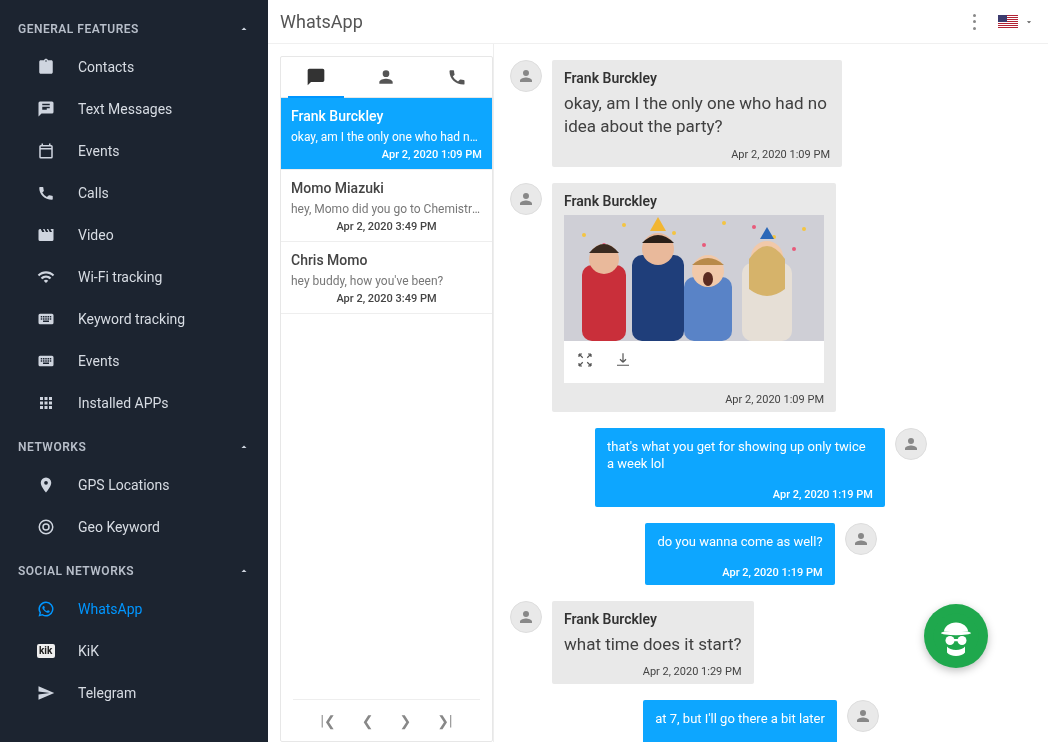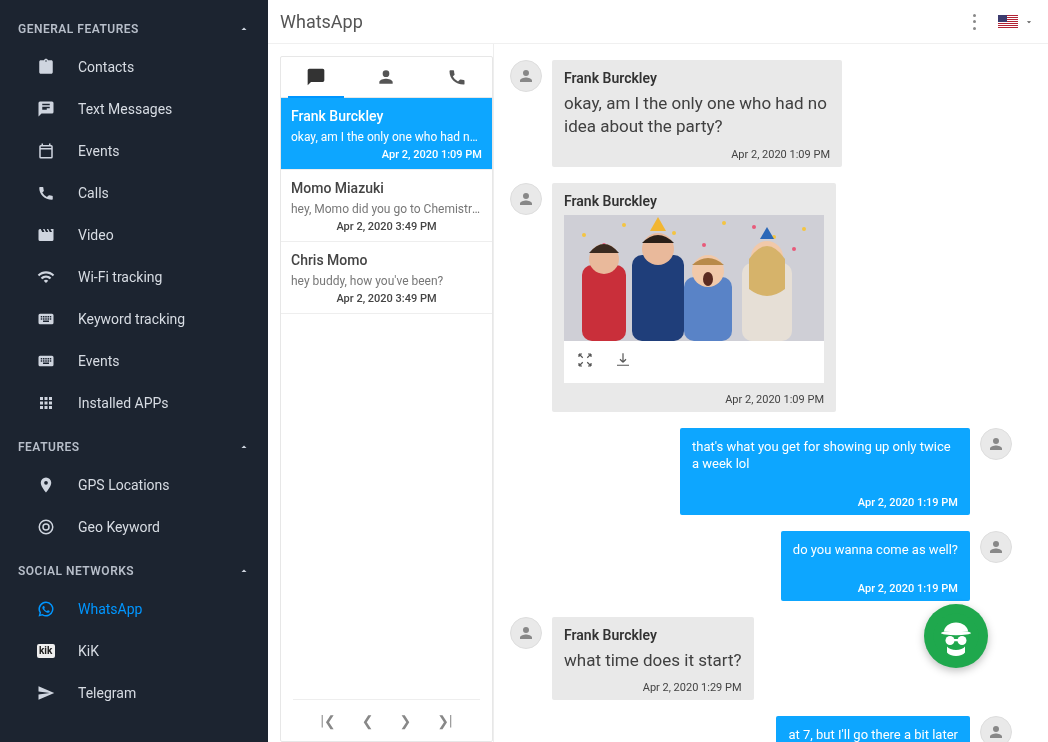--- a/index.html
+++ b/index.html
@@ -32,31 +32,31 @@
 .conv-item.selected { background:#0da6ff; color:#fff; }
 .conv-name { font-size:14px; font-weight:500; margin-bottom:6px; }
 .conv-preview { font-size:12px; white-space:nowrap; overflow:hidden; text-overflow:ellipsis; margin-bottom:4px; }
 .conv-time { font-size:11px; text-align:right; }
 .conv-item:not(.selected) .conv-name { color:#444; }
 .conv-item:not(.selected) .conv-preview { color:#777; }
 .conv-item:not(.selected) .conv-time { color:#444; font-weight:500;text-align:center; }
 .conv-item.selected .conv-time { font-weight:500; }
 .chat-panel { flex:1; position:relative; overflow-y:auto; padding:16px 36px 0 16px; }
 .msg-row { display:flex; align-items:flex-start; gap:10px; margin-bottom:16px; }
-.msg-row.out { justify-content:flex-end; }
+.msg-row.out { justify-content:center; }
 .avatar { width:32px; height:32px; border-radius:50%; background:#e9e9e9; display:flex; align-items:center; justify-content:center; flex-shrink:0; border:1px solid #ddd; }
 .avatar svg { fill:#888; width:18px; height:18px; }
 .bubble-in { background:#e9e9e9; max-width:290px; border-radius:2px; padding:10px 12px 6px 12px; }
 .bubble-in.wide { max-width:300px; }
 .bubble-in .sender { font-weight:600; font-size:14px; color:#333; margin-bottom:6px; }
 .bubble-in .text { font-size:17px; color:#404040; line-height:1.35; }
 .bubble-in .time { font-size:11px; color:#444; text-align:right; margin-top:10px; }
 .bubble-out { background:#0da6ff; color:#fff; max-width:290px; border-radius:2px; padding:10px 12px 6px 12px; }
 .bubble-out .text { font-size:13px; line-height:1.35; }
-.bubble-out .time { font-size:11px; text-align:right; margin-top:23px; font-weight:500; }
+.bubble-out .time { font-size:11px; text-align:right; margin-top:15px; font-weight:500; }
 .img-block { background:#fff; padding:0; margin-top:6px; }
 .photo { width:260px; height:126px; background:#999; position:relative; overflow:hidden; }
 .img-actions { display:flex; gap:20px; padding:10px 12px; }
 .img-actions svg { width:18px; height:18px; fill:none; stroke:#555; stroke-width:1.6; }
 .pager { height:42px; display:flex; align-items:center; justify-content:center; gap:26px; border-top:1px solid #eee; margin:0 12px; }
 .pager-btn { color:#888; font-size:14px; cursor:pointer; user-select:none; }
 .fab { position:absolute; right:60px; bottom:74px; width:64px; height:64px; border-radius:50%; background:#1fa84d; display:flex; align-items:center; justify-content:center; box-shadow:0 3px 8px rgba(0,0,0,.25); cursor:pointer; }
 .chev { width:12px; height:12px; }
 .chev svg { fill:#cfd5df; width:12px; height:12px; }
 .dots { width:16px; height:16px; display:flex; flex-direction:column; justify-content:space-between; align-items:center; cursor:pointer; }
@@ -140,21 +140,21 @@
   <div class="sb-item">
       <span class="sb-icon">
         <svg viewBox="0 0 24 24">
           <path d="M4 4h4v4H4zm6 0h4v4h-4zm6 0h4v4h-4zM4 10h4v4H4zm6 0h4v4h-4zm6 0h4v4h-4zM4 16h4v4H4zm6 0h4v4h-4zm6 0h4v4h-4z"></path>
         </svg>
       </span>
       <span>Installed APPs</span>
     </div>
 
   <div class="sb-section-header">
-    <span>FEATURES</span>
+    <span>NETWORKS</span>
     <span class="chev"><svg viewBox="0 0 24 24">
           <path d="M7 14l5-5 5 5z"></path>
         </svg></span>
   </div>
   <div class="sb-item">
       <span class="sb-icon">
         <svg viewBox="0 0 24 24">
           <path d="M12 2a7 7 0 00-7 7c0 5.25 7 13 7 13s7-7.75 7-13a7 7 0 00-7-7zm0 9.5A2.5 2.5 0 1114.5 9 2.5 2.5 0 0112 11.5z"></path>
         </svg>
       </span>

